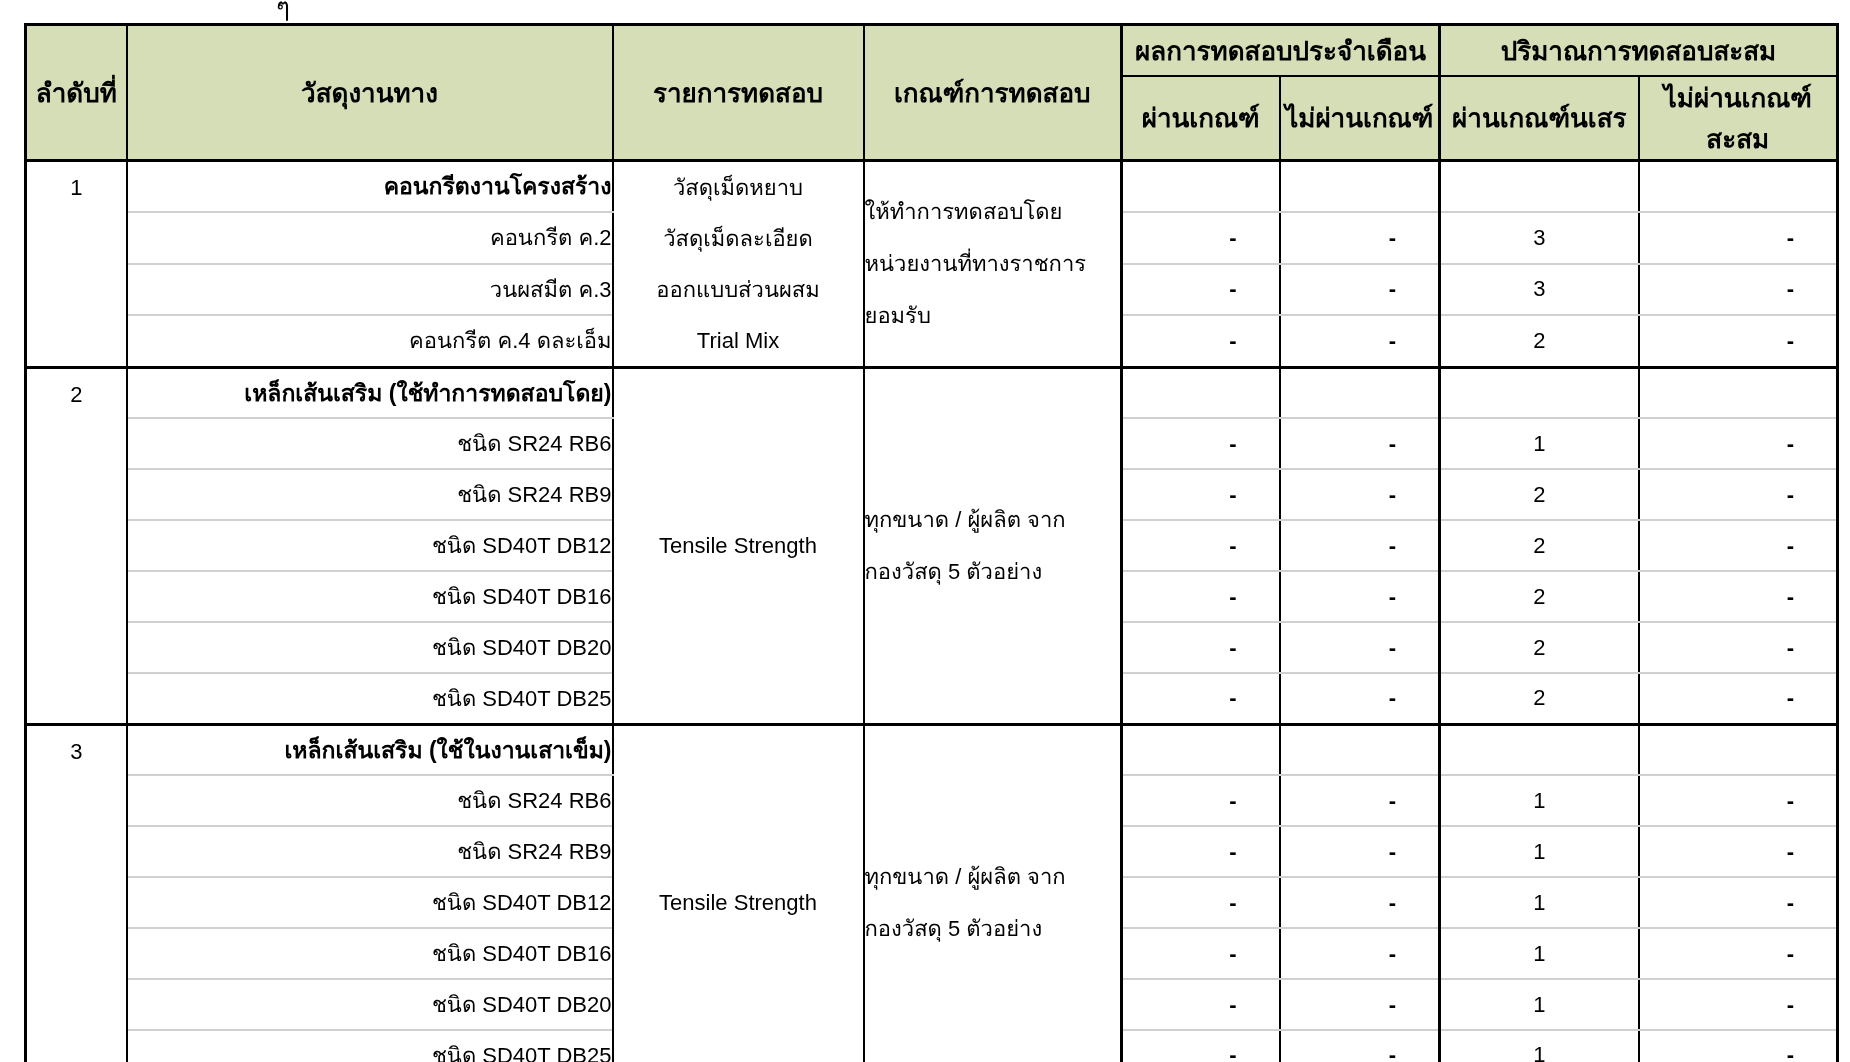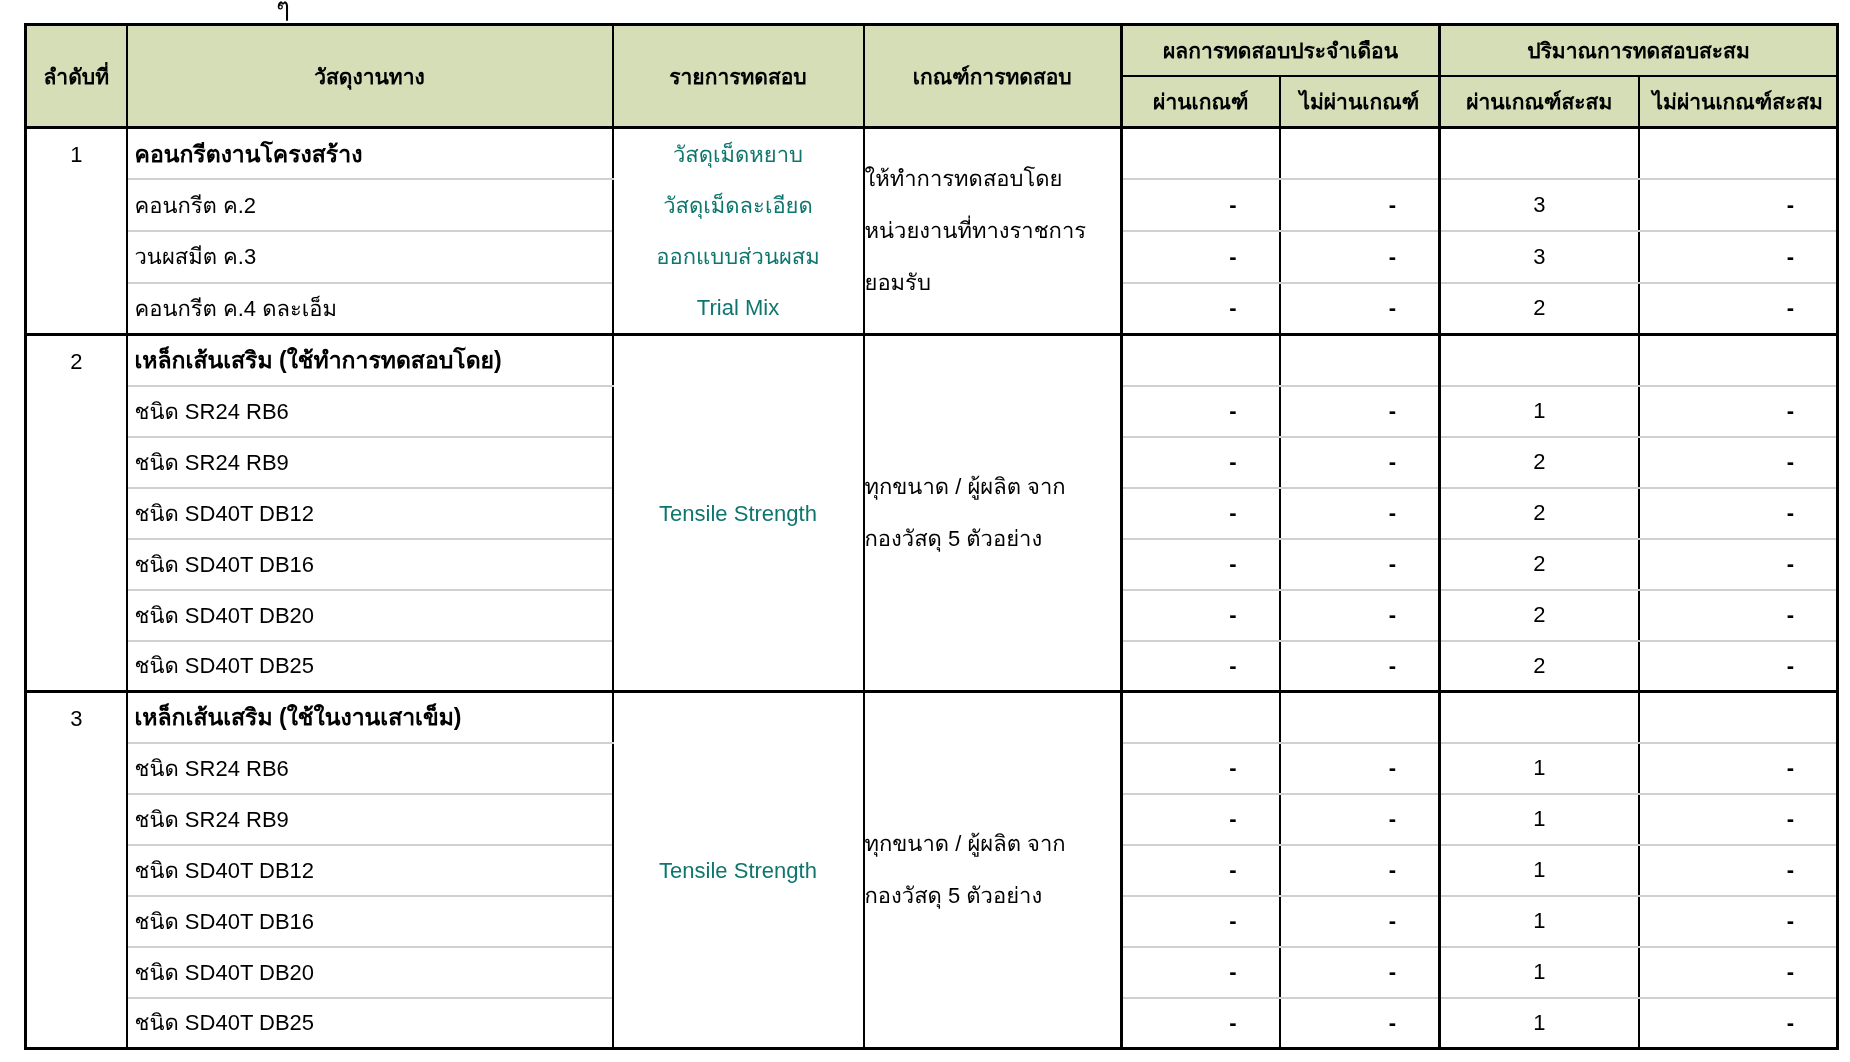--- a/index.html
+++ b/index.html
@@ -38,21 +38,21 @@
     border-right: 2px solid #000;
     padding: 0;
     overflow: hidden;
   }
   
   .bl3 { border-left: 3px solid #000 !important; }
 
   thead th {
     background: #d6deb8;
     font-weight: bold;
-    font-size: 21px;
+    font-size: 26px;
     text-align: center;
     vertical-align: middle;
   }
   tr.h1row { height: 51px; }
   tr.h2row { height: 52px; }
   th.group { border-bottom: 2px solid #000; }
   .hb { border-bottom: 3px solid #000 !important; }
 
   tbody tr { height: 51px; }
   tbody td {
@@ -60,29 +60,29 @@
     vertical-align: middle;
     background: #ffffff;
   }
   td.no {
     text-align: center;
     vertical-align: top;
     line-height: 51px;
     font-size: 22px;
   }
   td.mat {
-    text-align: left;
+    text-align: right;
     padding-left: 7px;
   }
   td.boldrow { font-weight: bold; font-size: 23px; }
   td.test {
     text-align: center;
     white-space: pre-line;
     line-height: 51px;
-    color: #0f766e;
+    color: #000000;
   }
   td.crit {
     text-align: left;
     white-space: pre-line;
     line-height: 52px;
   }
   td.dash {
     text-align: right;
     padding-right: 42px;
     font-weight: bold;
@@ -115,21 +115,21 @@
         <th rowspan="2" class="hb">ลำดับที่</th>
         <th rowspan="2" class="hb">วัสดุงานทาง</th>
         <th rowspan="2" class="hb">รายการทดสอบ</th>
         <th rowspan="2" class="hb">เกณฑ์การทดสอบ</th>
         <th colspan="2" class="group bl3">ผลการทดสอบประจำเดือน</th>
         <th colspan="2" class="group bl3">ปริมาณการทดสอบสะสม</th>
       </tr>
       <tr class="h2row">
         <th class="hb bl3">ผ่านเกณฑ์</th>
         <th class="hb">ไม่ผ่านเกณฑ์</th>
-        <th class="hb bl3">ผ่านเกณฑ์สะสม</th>
+        <th class="hb bl3">ผ่านเกณฑ์นเสร</th>
         <th class="hb">ไม่ผ่านเกณฑ์สะสม</th>
       </tr>
     </thead>
 
     <tbody>
       <tr>
         <td rowspan="4" class="no secend">1</td>
         <td class="mat boldrow sep">คอนกรีตงานโครงสร้าง</td>
         <td rowspan="4" class="test secend">วัสดุเม็ดหยาบ
 วัสดุเม็ดละเอียด

